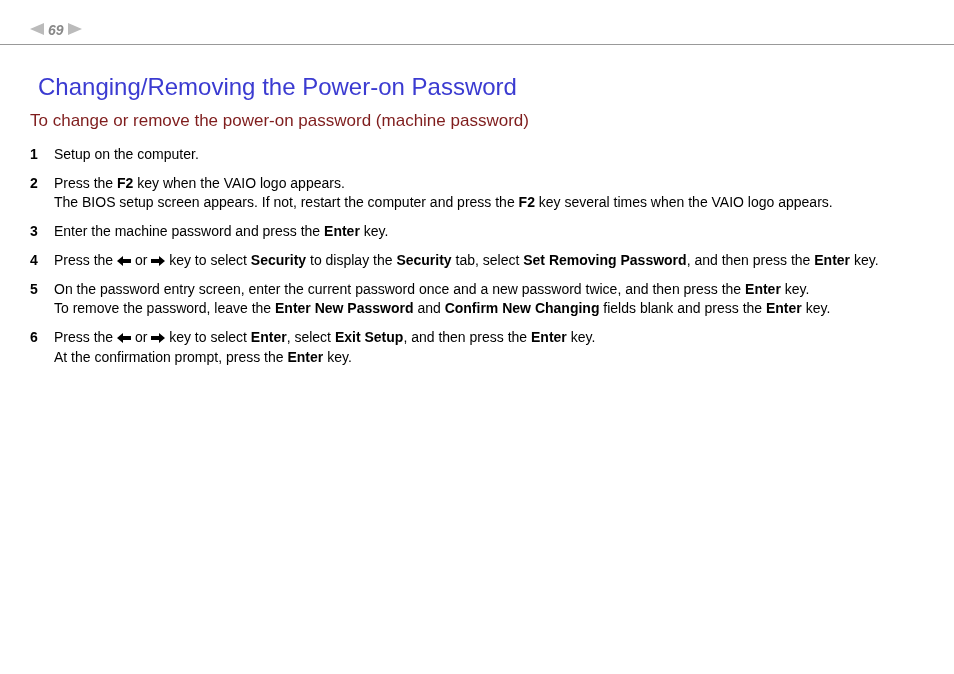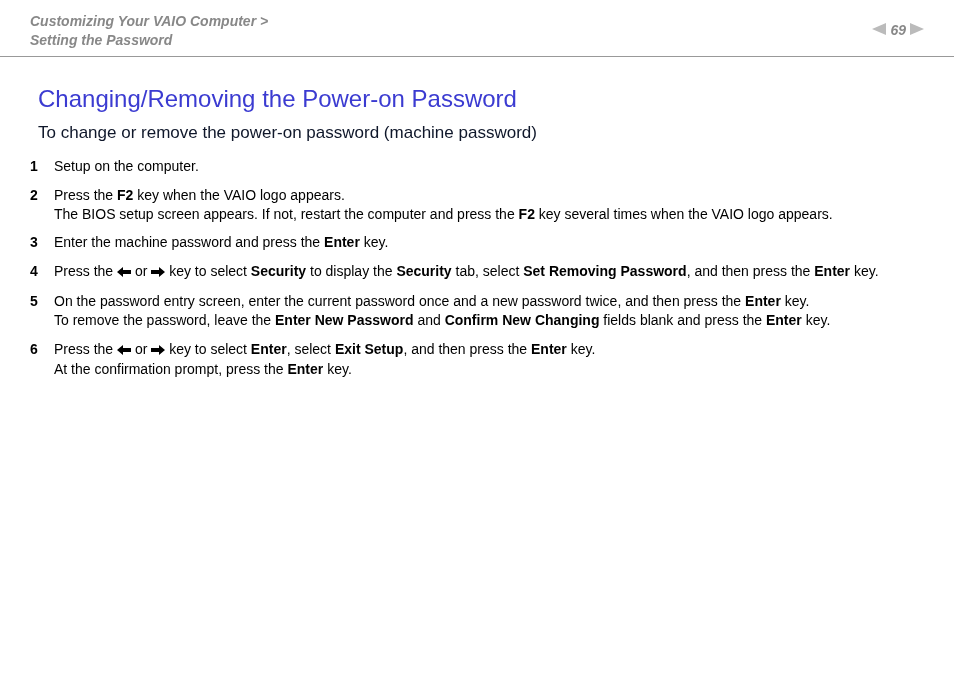--- a/index.html
+++ b/index.html
@@ -36,23 +36,23 @@
     font-style: italic;
     padding-top: 10px;
   }
   .page-title {
     color: #3b3bd1;
     font-size: 24px;
     font-weight: normal;
     margin: 28px 0 10px 38px;
   }
   .subtitle {
-    color: #0f172a;
+    color: #7f1d1d;
     font-size: 17px;
-    margin: 0 0 14px 38px;
+    margin: 0 0 14px 30px;
   }
   ol.steps {
     list-style: none;
     margin: 0;
     padding: 0 30px 0 30px;
   }
   ol.steps li {
     display: flex;
     align-items: flex-start;
     margin-bottom: 10px;
@@ -73,24 +73,20 @@
     vertical-align: -1px;
   }
   .nav-arrow {
     display:inline-block;
   }
 </style>
 </head>
 <body>
 
 <div class="header">
-  <div class="breadcrumb">
-    <span>Customizing Your VAIO Computer &gt;</span><br>
-    <span>Setting the Password</span>
-  </div>
   <div class="pager">
     <span class="nav-arrow"><svg width="14" height="12" viewBox="0 0 14 12">
           <path d="M14 0 L0 6 L14 12 Z" fill="#bbb"></path>
         </svg></span>
     <span>69</span>
     <span class="nav-arrow"><svg width="14" height="12" viewBox="0 0 14 12">
           <path d="M0 0 L14 6 L0 12 Z" fill="#bbb"></path>
         </svg></span>
   </div>
 </div>

